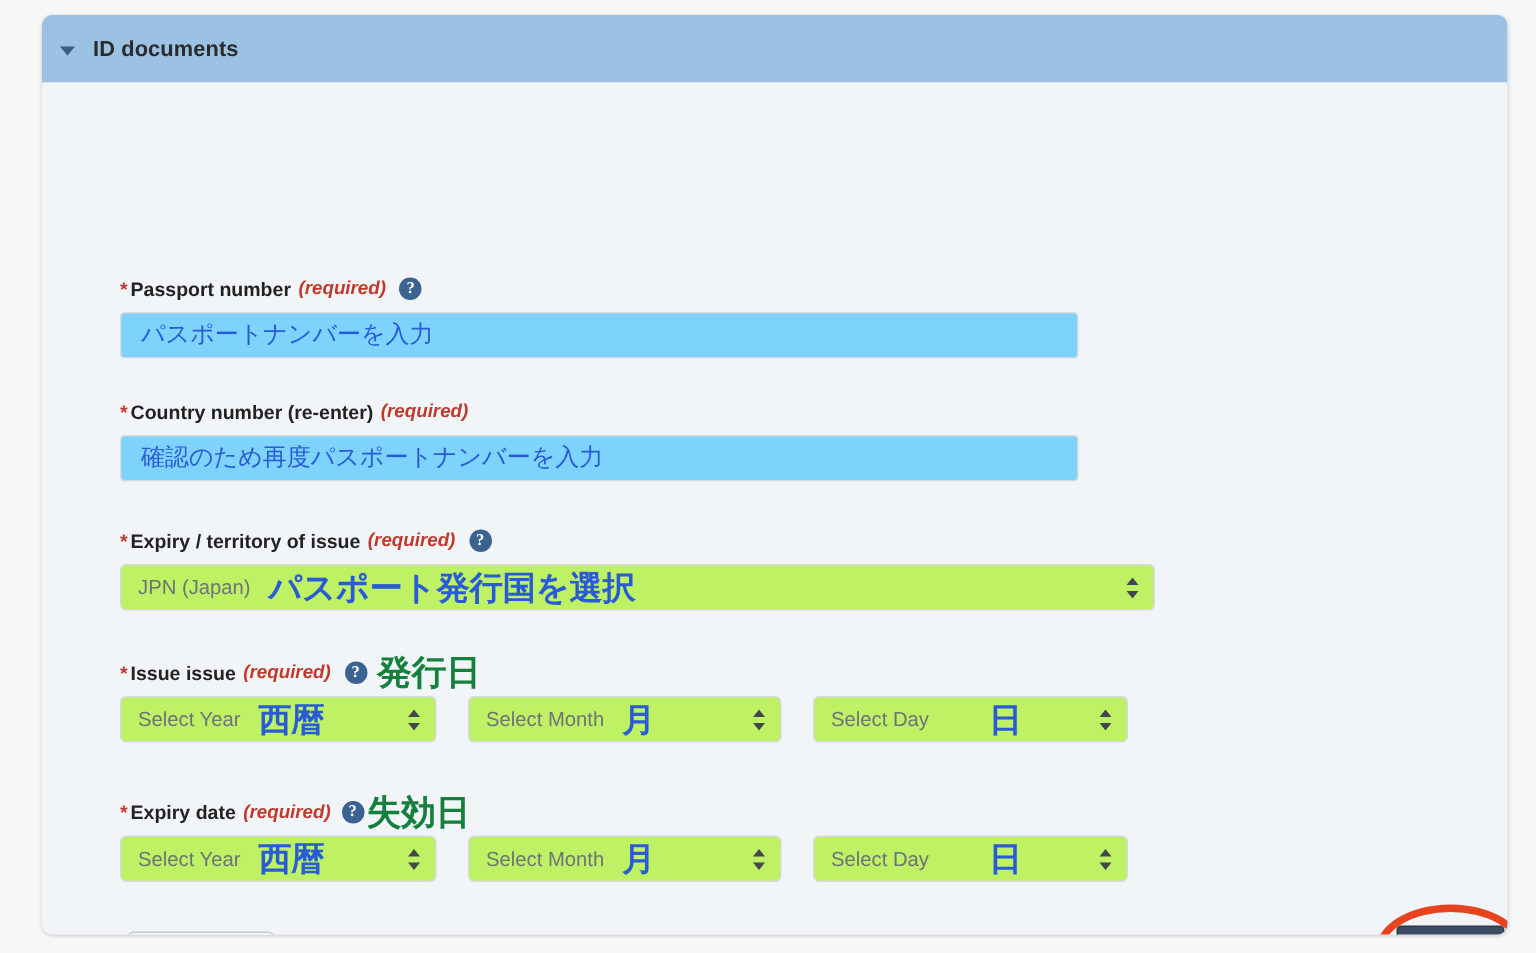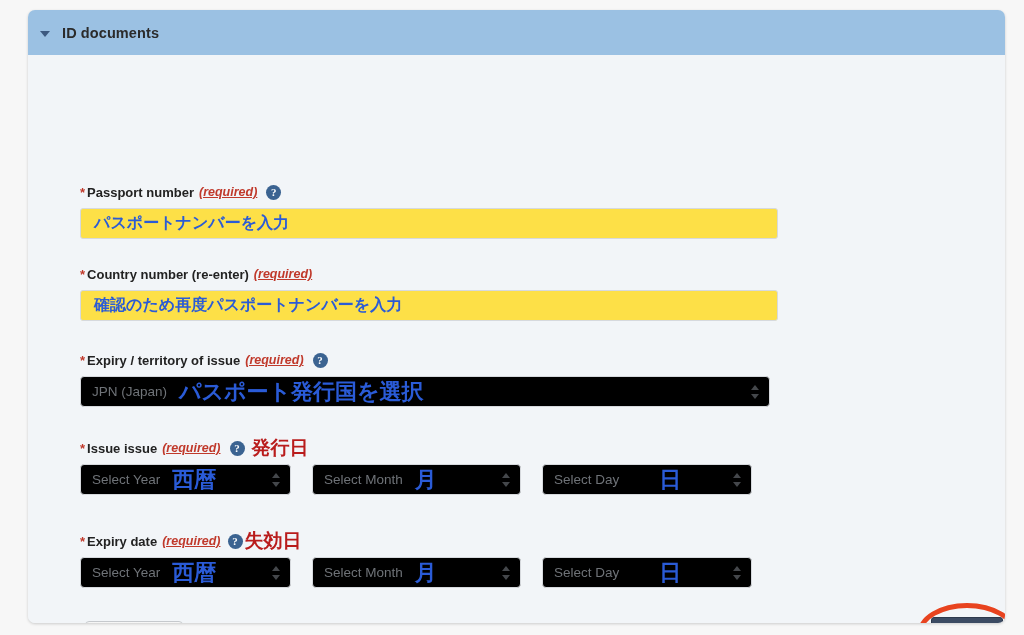--- a/index.html
+++ b/index.html
@@ -99,66 +99,65 @@
     font-weight: bold;
     color: #222;
     text-align: right;
   }
   .req {
     font-size: 12.5px;
     font-weight: bold;
     font-style: italic;
     color: #c0392b;
     margin-left: 5px;
-    text-decoration: underline;
   }
   .help-icon {
     width: 15px;
     height: 15px;
     border-radius: 50%;
     background: #3b6391;
     color: #fff;
     font-size: 11px;
     font-weight: bold;
     line-height: 15px;
     text-align: center;
     display: inline-block;
     margin-left: 9px;
     font-family: "Liberation Serif", serif;
   }
   .help-icon.tight { margin-left: 7px; }
   .ann {
-    font-size: 19px;
-    font-weight: bold;
-    color: #b91c1c;
+    font-size: 23px;
+    font-weight: bold;
+    color: #15803d;
     margin-left: 7px;
   }
   .ann.tight { margin-left: 2px; }
 
   
   .text-input {
     margin-top: 7px;
-    width: 698px;
+    width: 639px;
     height: 31px;
-    background: #fde047;
+    background: #7dd3fc;
     border: 1px solid #d6d9dd;
     border-radius: 3px;
     box-sizing: border-box;
     display: flex;
     align-items: center;
     padding-left: 13px;
     font-size: 16px;
-    font-weight: bold;
+    font-weight: normal;
     color: #2a5bd7;
   }
 
   
   .select {
     position: relative;
-    background: #000000;
+    background: #bef264;
     border: 1px solid #d6d9dd;
     border-radius: 4px;
     box-sizing: border-box;
     display: flex;
     align-items: center;
     padding-left: 11px;
     height: 31px;
   }
   .select .ph {
     font-size: 13.5px;

